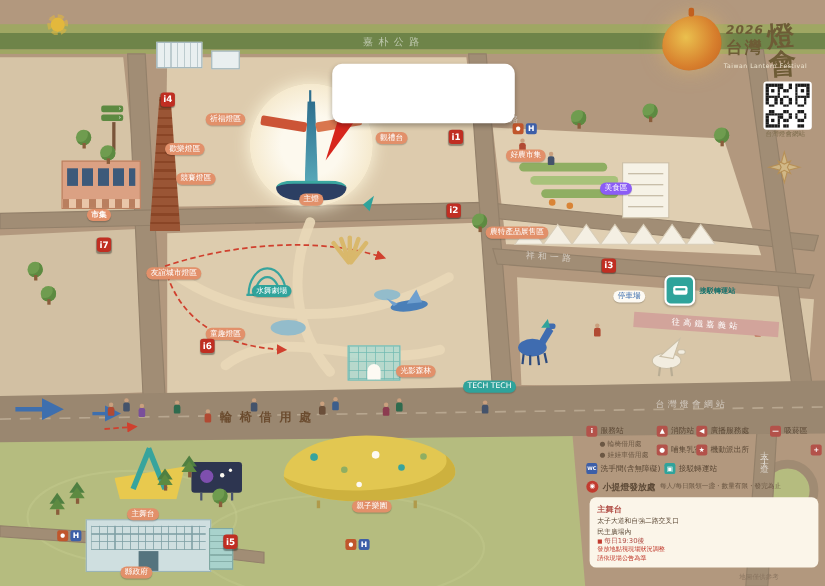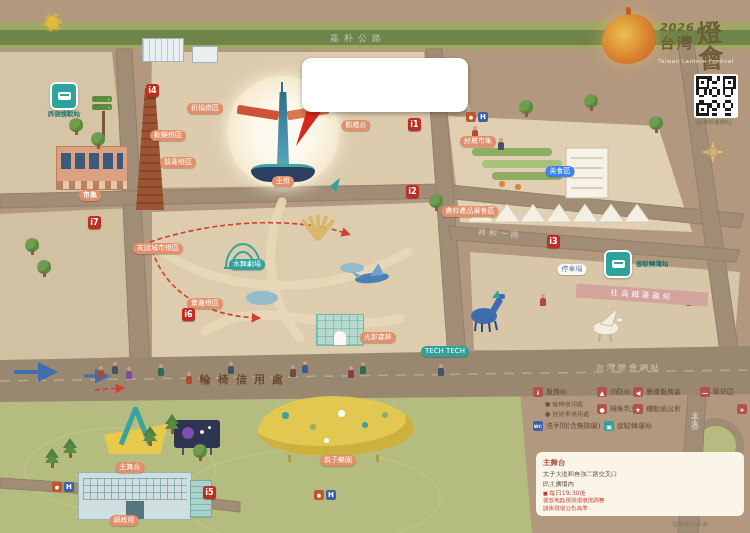--- a/index.html
+++ b/index.html
@@ -5,21 +5,21 @@
   html,body{margin:0;padding:0;background:#8d775f;}
   #stage{position:relative;width:750px;height:533px;background:#b2987e;overflow:hidden;
          font-family:"DejaVu Sans",sans-serif;}
   .abs{position:absolute;}
   svg{display:block;}
   
   .pill{position:absolute;transform:translateX(-50%);background:#e2906a;color:#fff;font-size:7px;
         line-height:1;padding:2px 4px;border-radius:6px;white-space:nowrap;z-index:32;
         box-shadow:0 1px 1px rgba(0,0,0,.2);}
   .pill.teal{background:#2fa39b}
-  .pill.red{background:#3b82f6}
+  .pill.red{background:#8b5cf6}
   .pill.white{background:#fdfaf3;color:#3c6eae}
   .marker{position:absolute;width:13px;height:13px;background:#c02e22;color:#fff;border-radius:3px;
           font-size:8px;font-weight:bold;display:flex;align-items:center;justify-content:center;
           z-index:33;box-shadow:0 1px 1px rgba(0,0,0,.35);}
   .hpair{position:absolute;display:flex;gap:2px;z-index:33;}
   .hpair .hsq{width:10px;height:10px;border-radius:2px;color:#fff;font-size:7px;font-weight:bold;
           display:flex;align-items:center;justify-content:center;}
   
   .tree{position:absolute;z-index:15;width:16px;text-align:center;}
   .tree .crown{width:14px;height:14px;border-radius:50%;background:#6f9c4f;margin:0 auto;
@@ -279,26 +279,20 @@
     <span class="abs" style="left:36px;bottom:-7px;width:2px;height:7px;background:#49536e;"></span>
   </div>
   <div class="abs" style="left:78px;top:472px;width:112px;height:46px;background:#cfdfe0;border:1px solid #9ab4b6;z-index:14;">
     <div class="abs" style="left:4px;top:5px;right:4px;height:22px;
          background:repeating-linear-gradient(90deg,rgba(127,160,165,.8) 0 1px,transparent 1px 7px),repeating-linear-gradient(0deg,rgba(127,160,165,.8) 0 1px,transparent 1px 7px);"></div>
     <div class="abs" style="left:47px;bottom:0;width:18px;height:18px;background:#55747e;"></div>
   </div>
   <div class="abs" style="left:190px;top:480px;width:20px;height:36px;background:#a8d2cc;border:1px solid #7fa8a2;z-index:14;
        background-image:repeating-linear-gradient(0deg,rgba(127,168,162,.8) 0 1px,transparent 1px 6px);"></div>
 
-  <div class="abs" style="left:40px;top:82px;width:48px;text-align:center;z-index:34;">
-    <div class="shuttleIcon" style="margin:0 auto;">
-        <div class="busGlyph"></div>
-      </div>
-    <div class="shuttleLbl">西側接駁站</div>
-  </div>
   <div class="abs" style="left:604px;top:250px;display:flex;align-items:center;gap:4px;z-index:34;">
     <div class="shuttleIcon">
         <div class="busGlyph"></div>
       </div>
     <div class="shuttleLbl">接駁轉運站</div>
   </div>
   <div class="abs" style="left:576px;top:288px;width:132px;height:14px;background:#d2a49b;transform:rotate(4deg);z-index:20;
        color:#fff;font-size:7.5px;letter-spacing:3px;display:flex;align-items:center;justify-content:center;">往高鐵嘉義站</div>
 
   <div class="roadlbl" style="left:330px;top:32px;font-size:9px;letter-spacing:5px;">嘉朴公路</div>
@@ -595,20 +589,25 @@
       </div>
       <div class="lg-item" style="left: 533px; top: 421px;">
         <div class="lg-icon" style="background: rgb(61, 95, 168); font-size: 4.5px;">WC</div>
         <span>洗手間(含無障礙)</span>
       </div>
       <div class="lg-item" style="left: 604px; top: 421px;">
         <div class="lg-icon" style="background: rgb(47, 163, 155);">▣</div>
         <span>接駁轉運站</span>
       </div>
     </div>
+  <div id="lanternRow">
+    <div id="lanternIcon">◉</div>
+    <div id="lanternLbl">小提燈發放處</div>
+    <div id="lanternNote">每人/每日限領一盞・數量有限・發完為止</div>
+  </div>
 
   <div id="infoBox">
     <div class="ib-col">
       <div class="ib-title">主舞台</div>
       <div>太子大道和自強二路交叉口</div>
       <div>民主廣場內</div>
       <div class="ib-time">每日19:30後</div>
       <div class="ib-note">發放地點視現場狀況調整</div>
       <div class="ib-note">請依現場公告為準</div>
     </div>

